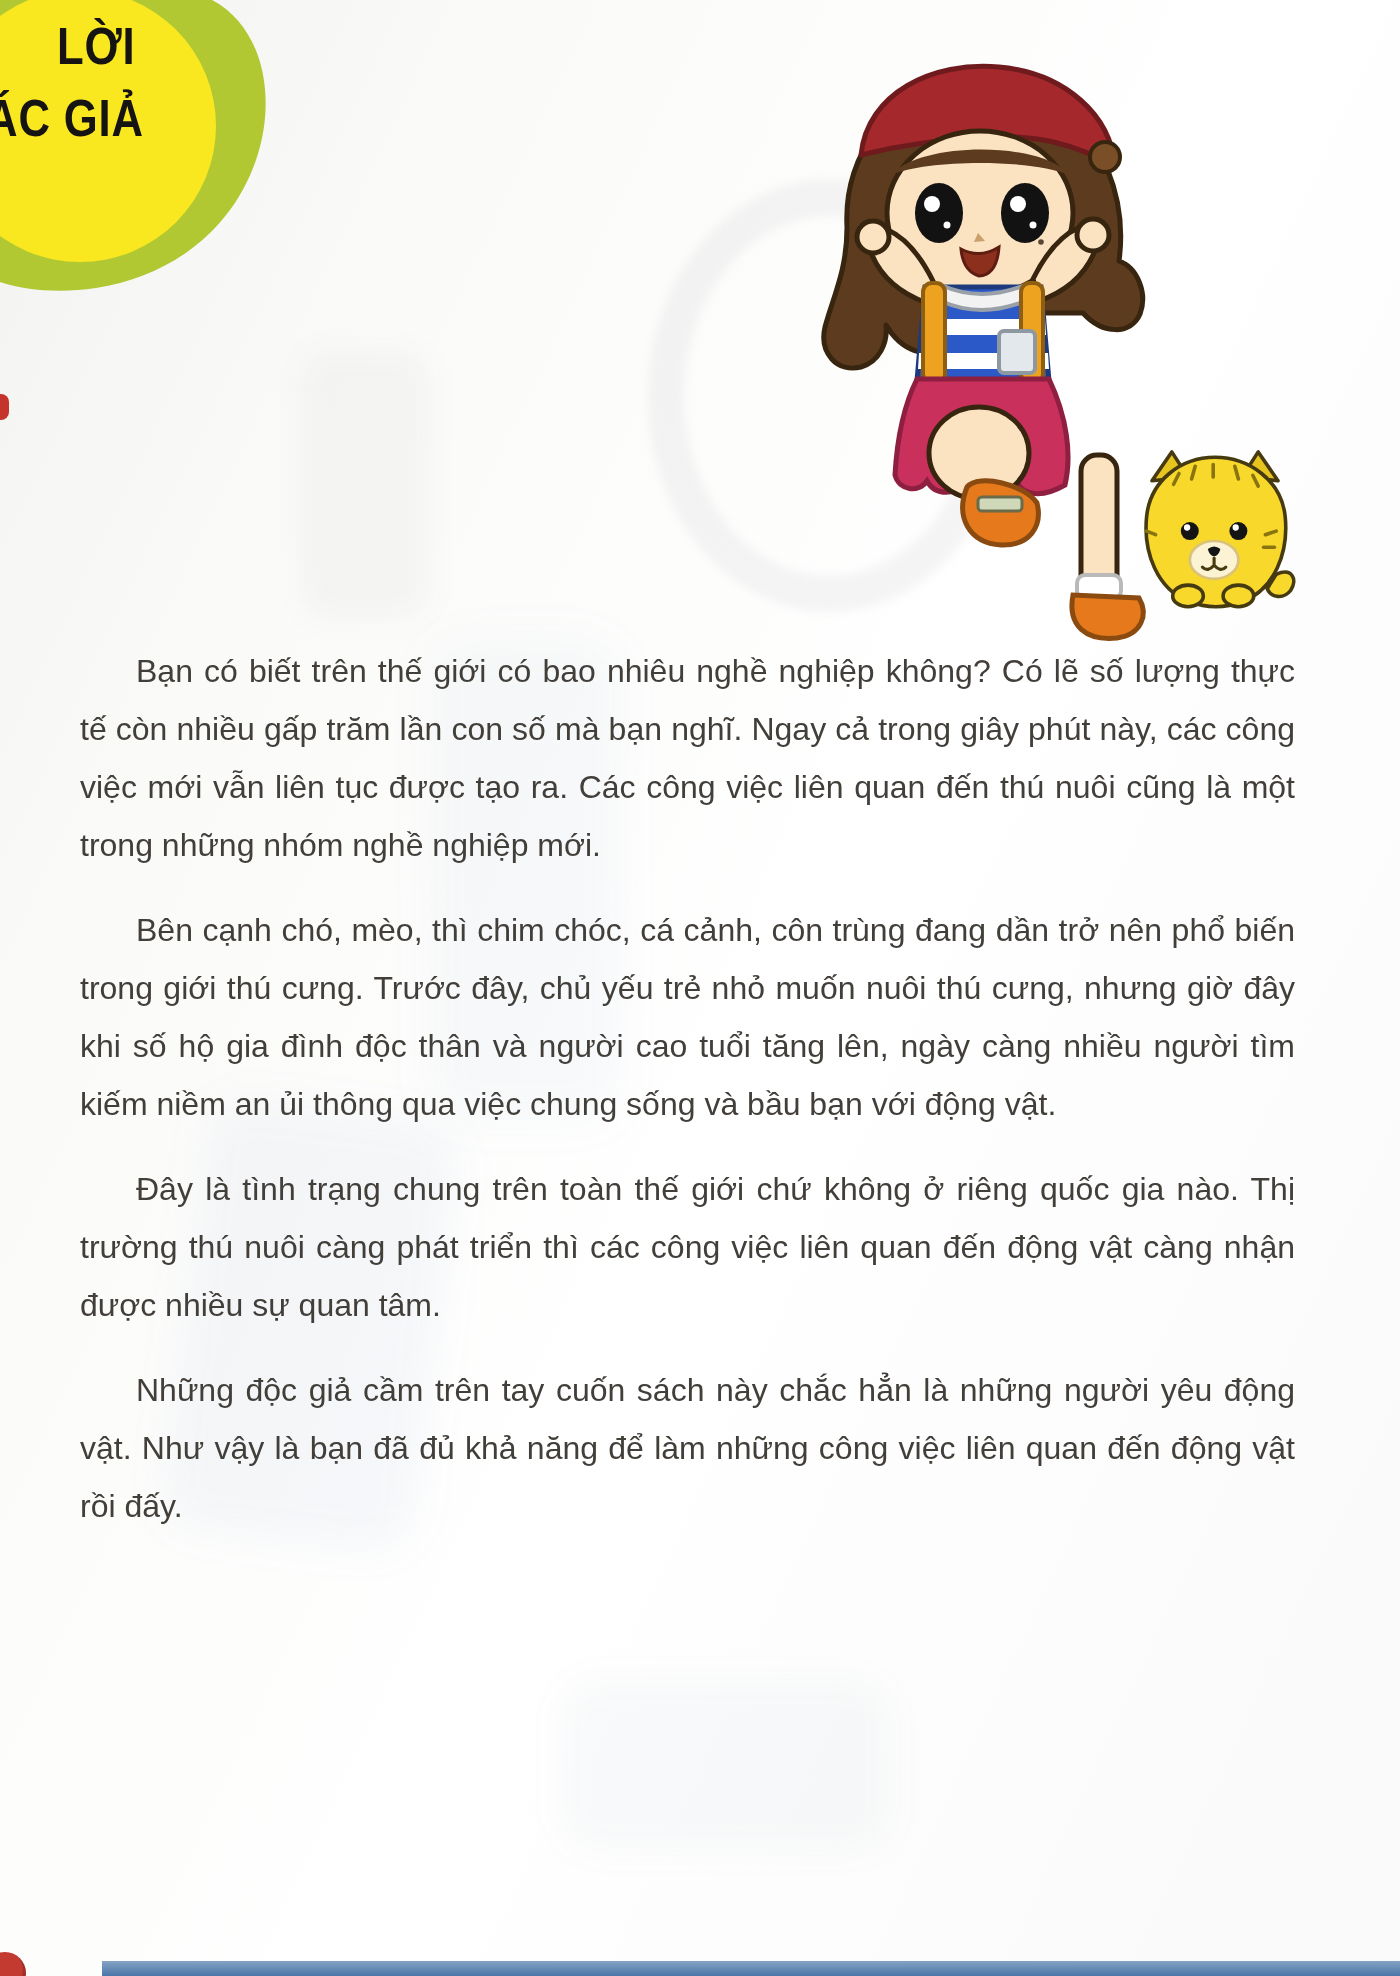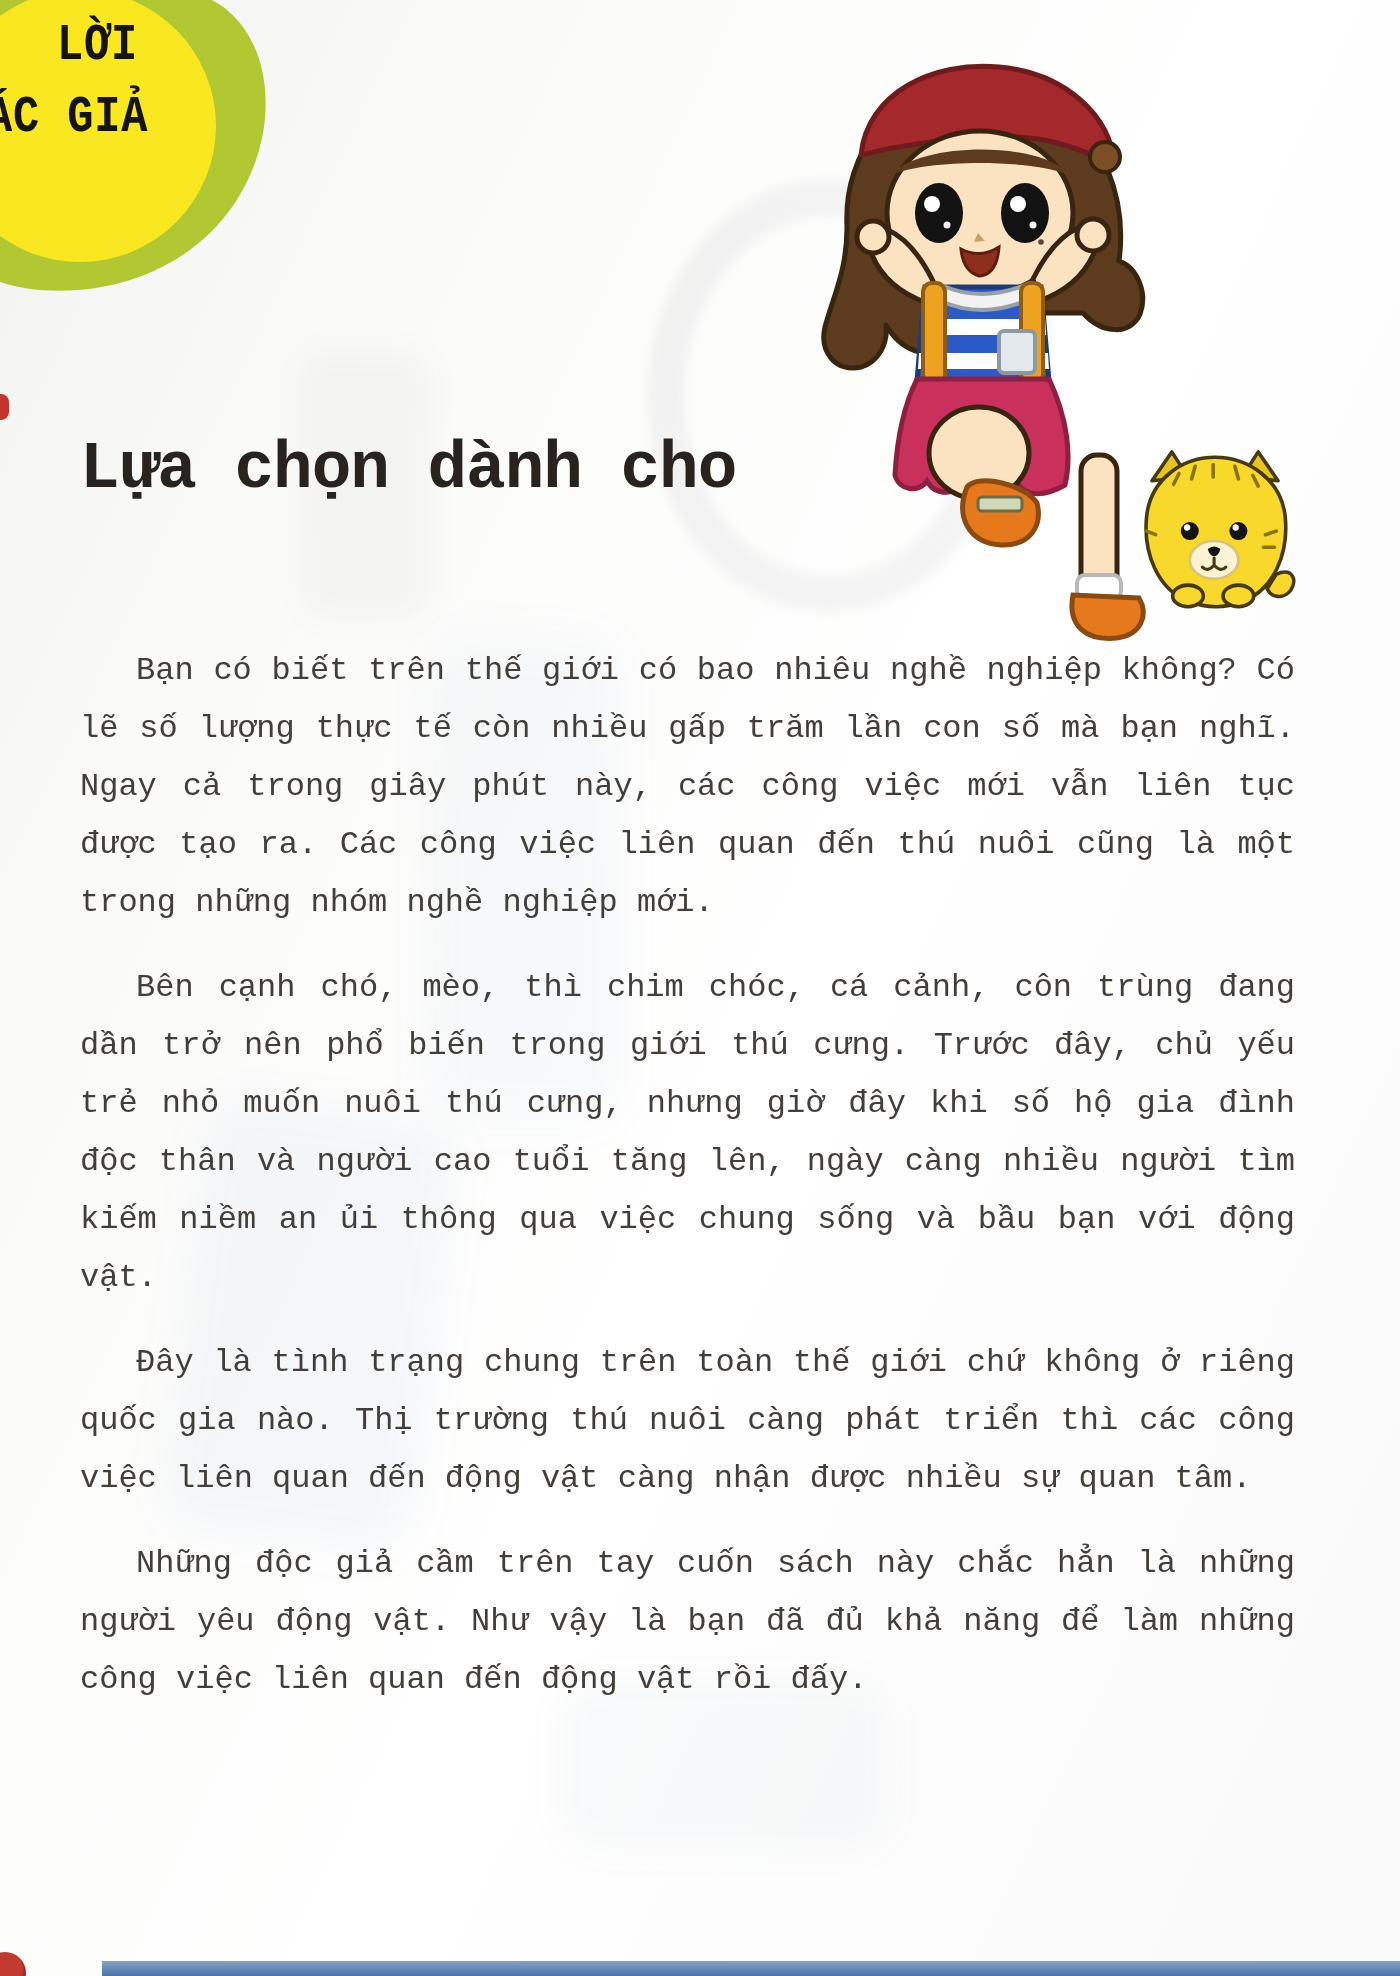--- a/index.html
+++ b/index.html
@@ -1,19 +1,19 @@
 <!DOCTYPE html>
 <html><head>
 <meta charset="utf-8">
 <style>
   html,body{margin:0;padding:0;background:#e8e8e8;}
   .page{
     position:relative;width:1400px;height:1976px;overflow:hidden;
     background:linear-gradient(115deg,#f2f2f0 0%,#fafaf8 22%,#ffffff 55%,#f8f9f8 100%);
-    font-family:Liberation Mono, monospace;
+    font-family:Liberation Sans, sans-serif;
   }
   
   .ghost{position:absolute;pointer-events:none;}
   .ghost-ring{left:648px;top:180px;width:290px;height:360px;border:36px solid rgba(175,175,182,0.12);
     border-radius:50%;filter:blur(5px);}
   .ghost-band1{left:185px;top:1110px;width:250px;height:430px;background:rgba(95,135,185,0.055);
     filter:blur(20px);transform:rotate(7deg);border-radius:40px;}
   .ghost-band2{left:430px;top:640px;width:190px;height:480px;background:rgba(95,135,185,0.045);
     filter:blur(22px);border-radius:40px;}
   .ghost-band3{left:300px;top:350px;width:130px;height:270px;background:rgba(60,60,70,0.035);
@@ -144,21 +144,20 @@
     <ellipse cx="99" cy="136" rx="27" ry="21" fill="#fcf3d4" stroke="#d9c27a" stroke-width="3"></ellipse>
     <path d="M92 124 Q99 118 106 124 Q104 132 99 132 Q94 132 92 124 Z" fill="#141414"></path>
     <path d="M99 134 L99 142 M99 142 Q92 150 86 144 M99 142 Q106 150 112 144" stroke="#463a10" stroke-width="3.5" fill="none" stroke-linecap="round"></path>
     <g>
       <ellipse cx="70" cy="176" rx="17" ry="12" fill="#f7d82b" stroke="#463a10" stroke-width="4"></ellipse>
       <ellipse cx="126" cy="176" rx="17" ry="12" fill="#f7d82b" stroke="#463a10" stroke-width="4"></ellipse>
     </g>
   </svg>
 
   <div class="chapter-title">
-    <div>Lựa chọn dành cho</div>
   </div>
 
   <div class="text-block">
     <p>Bạn có biết trên thế giới có bao nhiêu nghề nghiệp không? Có lẽ số lượng thực tế còn nhiều gấp trăm lần con số mà bạn nghĩ. Ngay cả trong giây phút này, các công việc mới vẫn liên tục được tạo ra. Các công việc liên quan đến thú nuôi cũng là một trong những nhóm nghề nghiệp mới.</p>
     <p>Bên cạnh chó, mèo, thì chim chóc, cá cảnh, côn trùng đang dần trở nên phổ biến trong giới thú cưng. Trước đây, chủ yếu trẻ nhỏ muốn nuôi thú cưng, nhưng giờ đây khi số hộ gia đình độc thân và người cao tuổi tăng lên, ngày càng nhiều người tìm kiếm niềm an ủi thông qua việc chung sống và bầu bạn với động vật.</p>
     <p>Đây là tình trạng chung trên toàn thế giới chứ không ở riêng quốc gia nào. Thị trường thú nuôi càng phát triển thì các công việc liên quan đến động vật càng nhận được nhiều sự quan tâm.</p>
     <p>Những độc giả cầm trên tay cuốn sách này chắc hẳn là những người yêu động vật. Như vậy là bạn đã đủ khả năng để làm những công việc liên quan đến động vật rồi đấy.</p>
   </div>
 
   <div class="edge-mark"></div>

